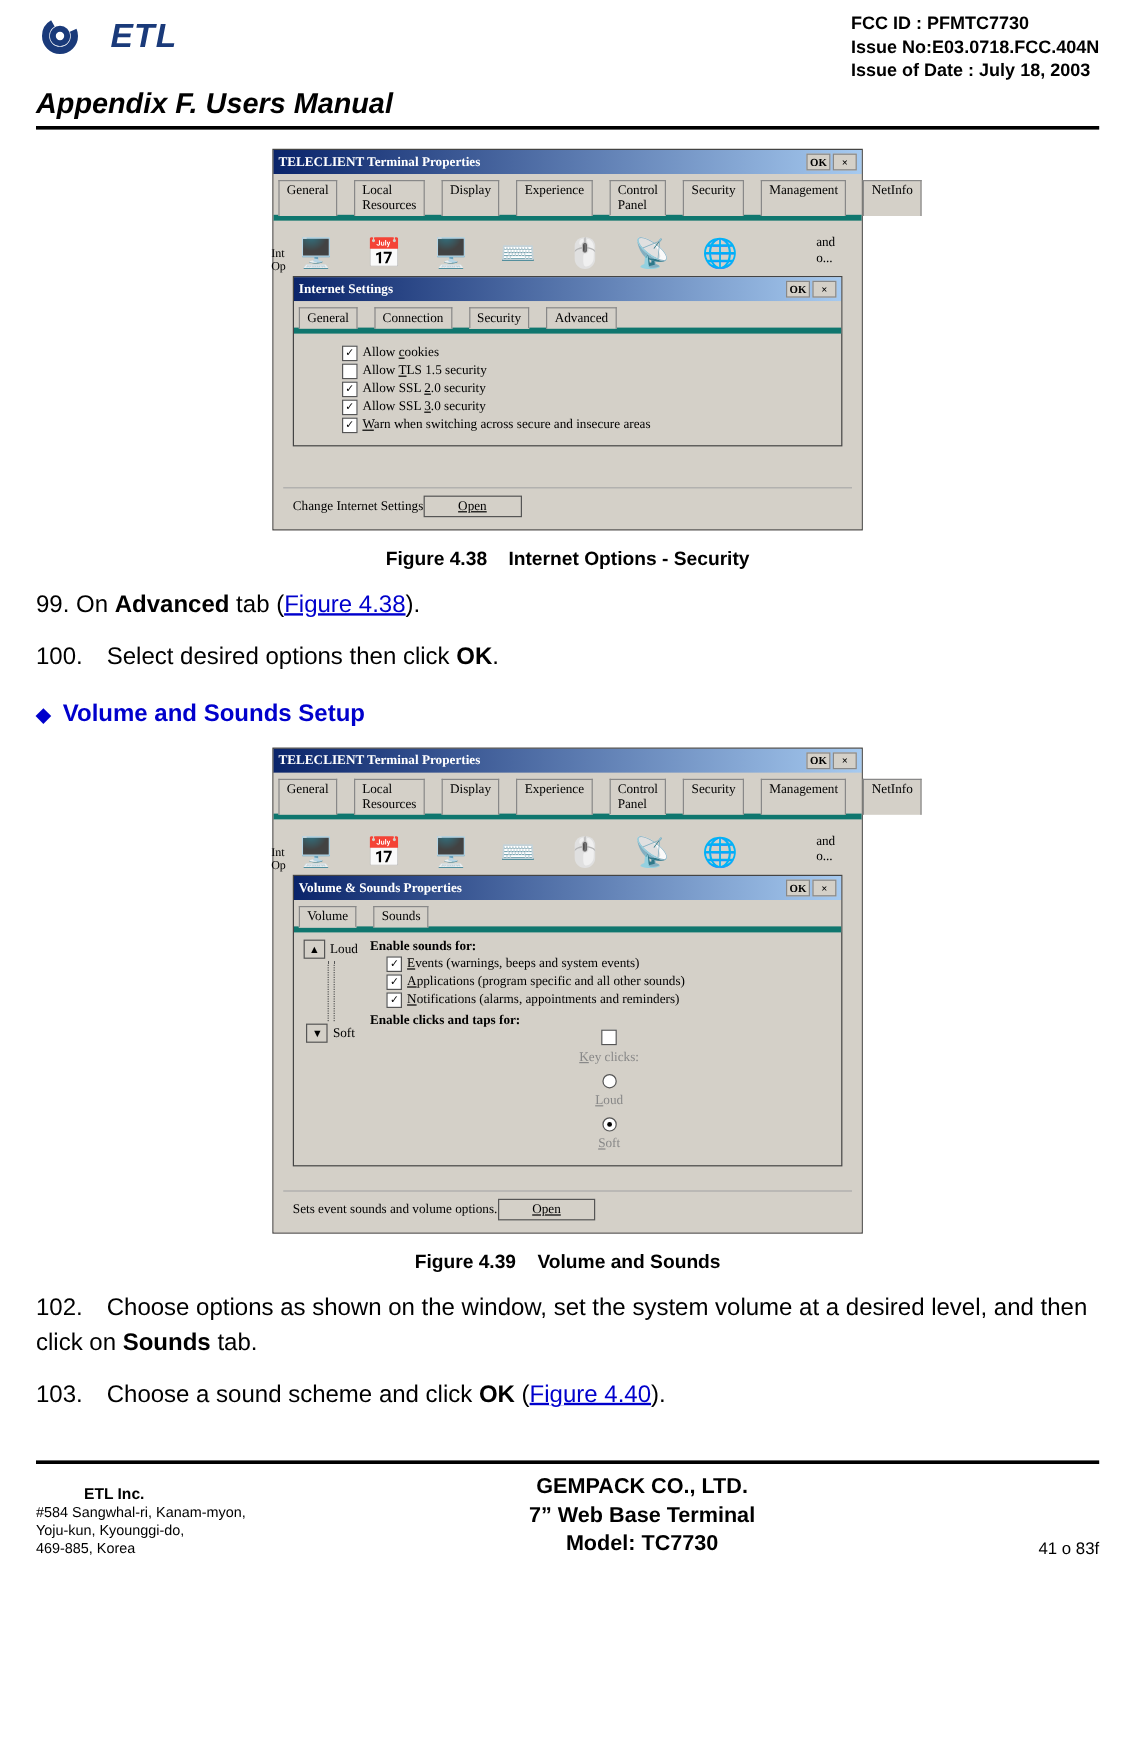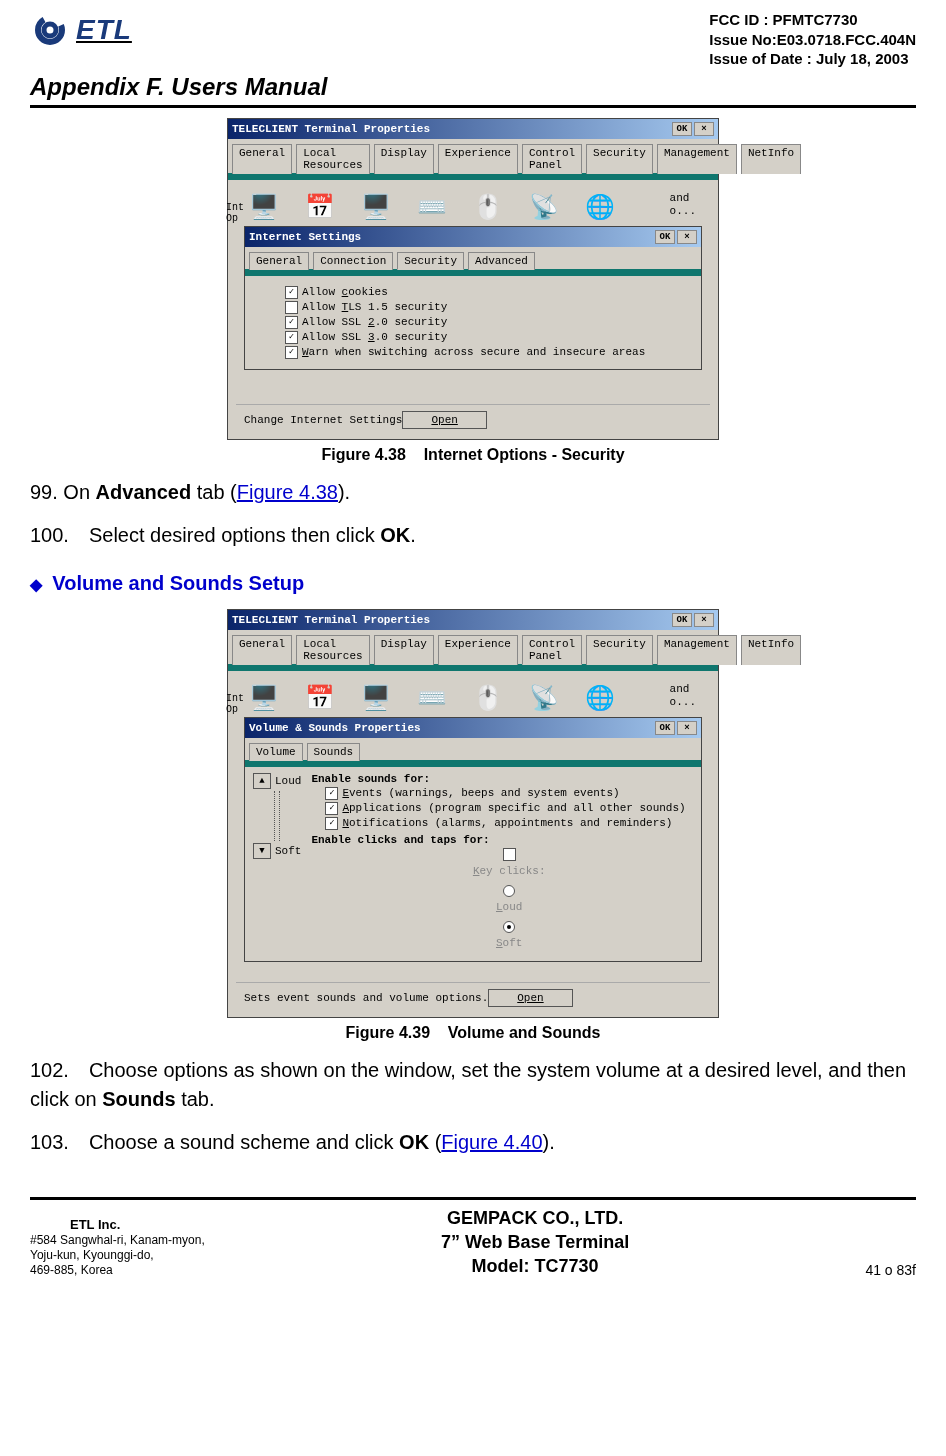--- a/index.html
+++ b/index.html
@@ -15,22 +15,21 @@
     box-sizing: border-box;
   }
   .header-row {
     display: flex;
     justify-content: space-between;
     align-items: flex-start;
   }
   .logo-area {
     display: flex;
     align-items: center;
-    gap: 6px;
-    text-decoration: underline;
+    gap: 22px;
   }
   .logo-swirl {
     width: 40px;
     height: 40px;
   }
   .logo-text {
     font-size: 28px;
     font-weight: bold;
     font-style: italic;
     color: #1a3a7a;
@@ -80,24 +79,24 @@
   }
   .diamond {
     color: #0000cc;
     font-size: 16px;
     margin-right: 10px;
   }
 
   
   .win {
     width: 490px;
-    margin: 0 auto;
+    margin: 16px auto;
     border: 1px solid #444;
     background: #d4d0c8;
-    font-family: Liberation Mono, monospace;
+    font-family: Liberation Serif, serif;
     font-size: 11px;
     text-align: left;
   }
   .titlebar {
     background: linear-gradient(to right, #0a246a, #a6caf0);
     color: #fff;
     padding: 2px 4px;
     display: flex;
     align-items: center;
     justify-content: space-between;
@@ -115,22 +114,22 @@
     padding:0 2px;
     height:12px;
     line-height:12px;
     display:inline-block;
     min-width:14px;
     text-align:center;
   }
   .tab-row {
     display:flex;
     padding: 4px 4px 0 4px;
-    gap:5px;
-    border-bottom:7px solid #0f766e;
+    gap:15px;
+    border-bottom:5px solid #0f766e;
     background:#d4d0c8;
   }
   .tab {
     border:1px solid #888;
     border-bottom:none;
     padding:2px 6px;
     background:#d4d0c8;
     font-size:11px;
     margin-right:-1px;
     position:relative;

